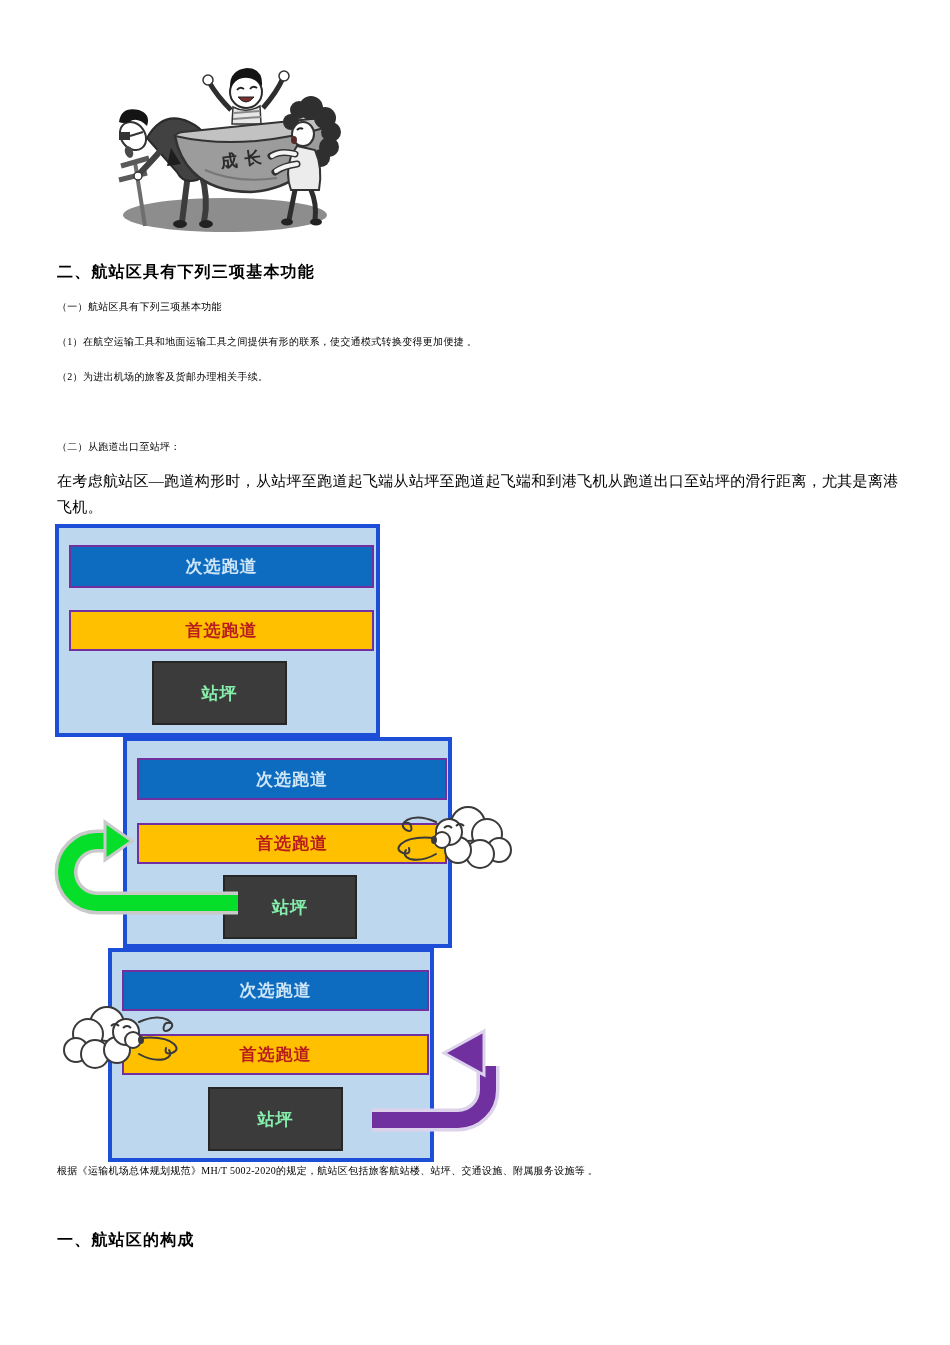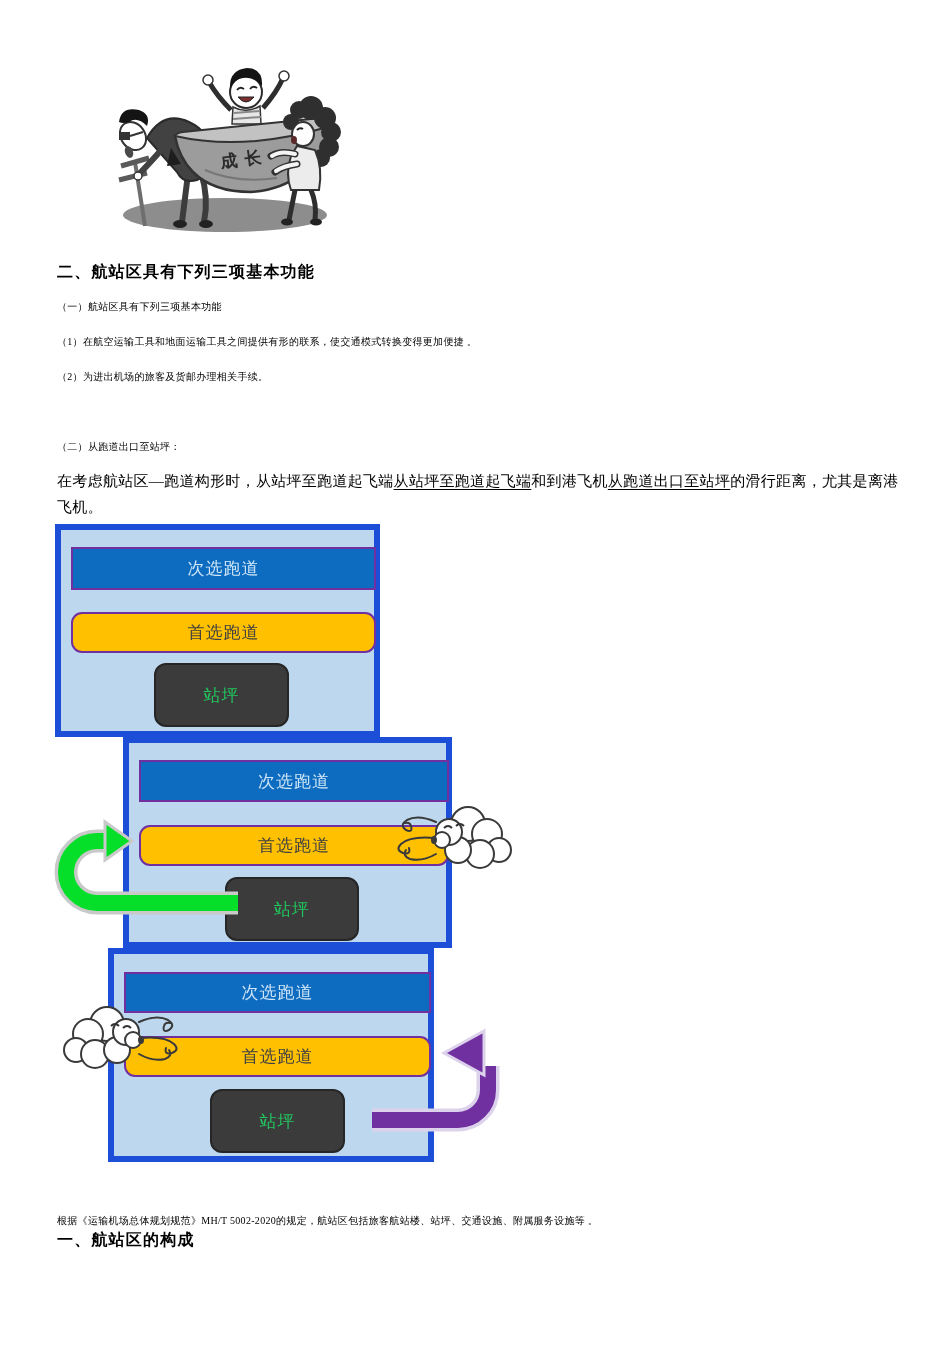--- a/index.html
+++ b/index.html
@@ -3,33 +3,33 @@
 <meta charset="utf-8">
 <style>
   html,body{margin:0;padding:0;background:#fff;}
   #page{
     position:relative;width:950px;height:1345px;background:#ffffff;
     font-family:"Liberation Serif","DejaVu Serif",serif;color:#000;overflow:hidden;
   }
   .txt{position:absolute;left:57px;font-size:10px;line-height:20px;letter-spacing:.3px;white-space:nowrap;}
   .hd{position:absolute;left:57px;font-size:16px;font-weight:bold;letter-spacing:1.2px;white-space:nowrap;}
   .para{position:absolute;left:57px;width:848px;font-size:15px;line-height:26px;letter-spacing:.3px;}
-  .para .u{text-decoration:underline;text-underline-offset:3px;text-decoration-thickness:1px;}
-  .panel{position:absolute;background:#BDD7EE;border:6px solid #1d4ed8;box-sizing:border-box;z-index:1;}
+  .para .u{text-underline-offset:3px;text-decoration-thickness:1px;}
+  .panel{position:absolute;background:#BDD7EE;border:4px solid #1d4ed8;box-sizing:border-box;z-index:1;font-weight:bold;}
   .runway{
     position:absolute;box-sizing:border-box;border:2px solid #7030A0;
     display:flex;align-items:center;justify-content:center;
     font-family:"Liberation Sans","DejaVu Sans",sans-serif;font-size:17px;letter-spacing:1px;
   }
   .runway.secondary{background:#0E6CC0;color:#CEE6F7;}
-  .runway.preferred{background:#FFC000;color:#404040;border-radius:11px;}
+  .runway.preferred{background:#FFC000;color:#b91c1c;}
   .apron{
-    position:absolute;box-sizing:border-box;background:#3B3B3B;border:2px solid #262626;border-radius:12px;
+    position:absolute;box-sizing:border-box;background:#3B3B3B;border:2px solid #262626;border-radius:0;
     display:flex;align-items:center;justify-content:center;
-    font-family:"Liberation Sans","DejaVu Sans",sans-serif;font-size:17px;letter-spacing:1px;color:#22c55e;
+    font-family:"Liberation Sans","DejaVu Sans",sans-serif;font-size:17px;letter-spacing:1px;color:#86efac;
   }
   .overlay{position:absolute;z-index:6;}
   svg{display:block;}
 </style>
 </head>
 <body>
 
 <div id="page">
 
   <svg class="overlay" style="left:85px;top:52px;" width="270" height="190" viewBox="0 0 270 190">
@@ -166,15 +166,15 @@
     </g>
   </svg>
 
   <svg class="overlay" style="left:358px;top:1016px;" width="152" height="118" viewBox="0 0 152 118">
     <path d="M 14 104 H 100 A 30 30 0 0 0 130 74 V 50" fill="none" stroke="#ddd2ec" stroke-width="23"></path>
     <path d="M 14 104 H 100 A 30 30 0 0 0 130 74 V 50" fill="none" stroke="#7030A0" stroke-width="16"></path>
     <polygon points="126,15 126,59 86,37" fill="#7030A0" stroke="#ddd2ec" stroke-width="3"></polygon>
   </svg>
 
   <div class="hd" style="top:1230px;">一、航站区的构成</div>
-  <div class="txt" style="top:1211px;">根据《运输机场总体规划规范》MH/T 5002-2020的规定，航站区包括旅客航站楼、站坪、交通设施、附属服务设施等 。</div>
+  <div class="txt" style="top:1161px;">根据《运输机场总体规划规范》MH/T 5002-2020的规定，航站区包括旅客航站楼、站坪、交通设施、附属服务设施等 。</div>
 
 </div>
 
 </body></html>

